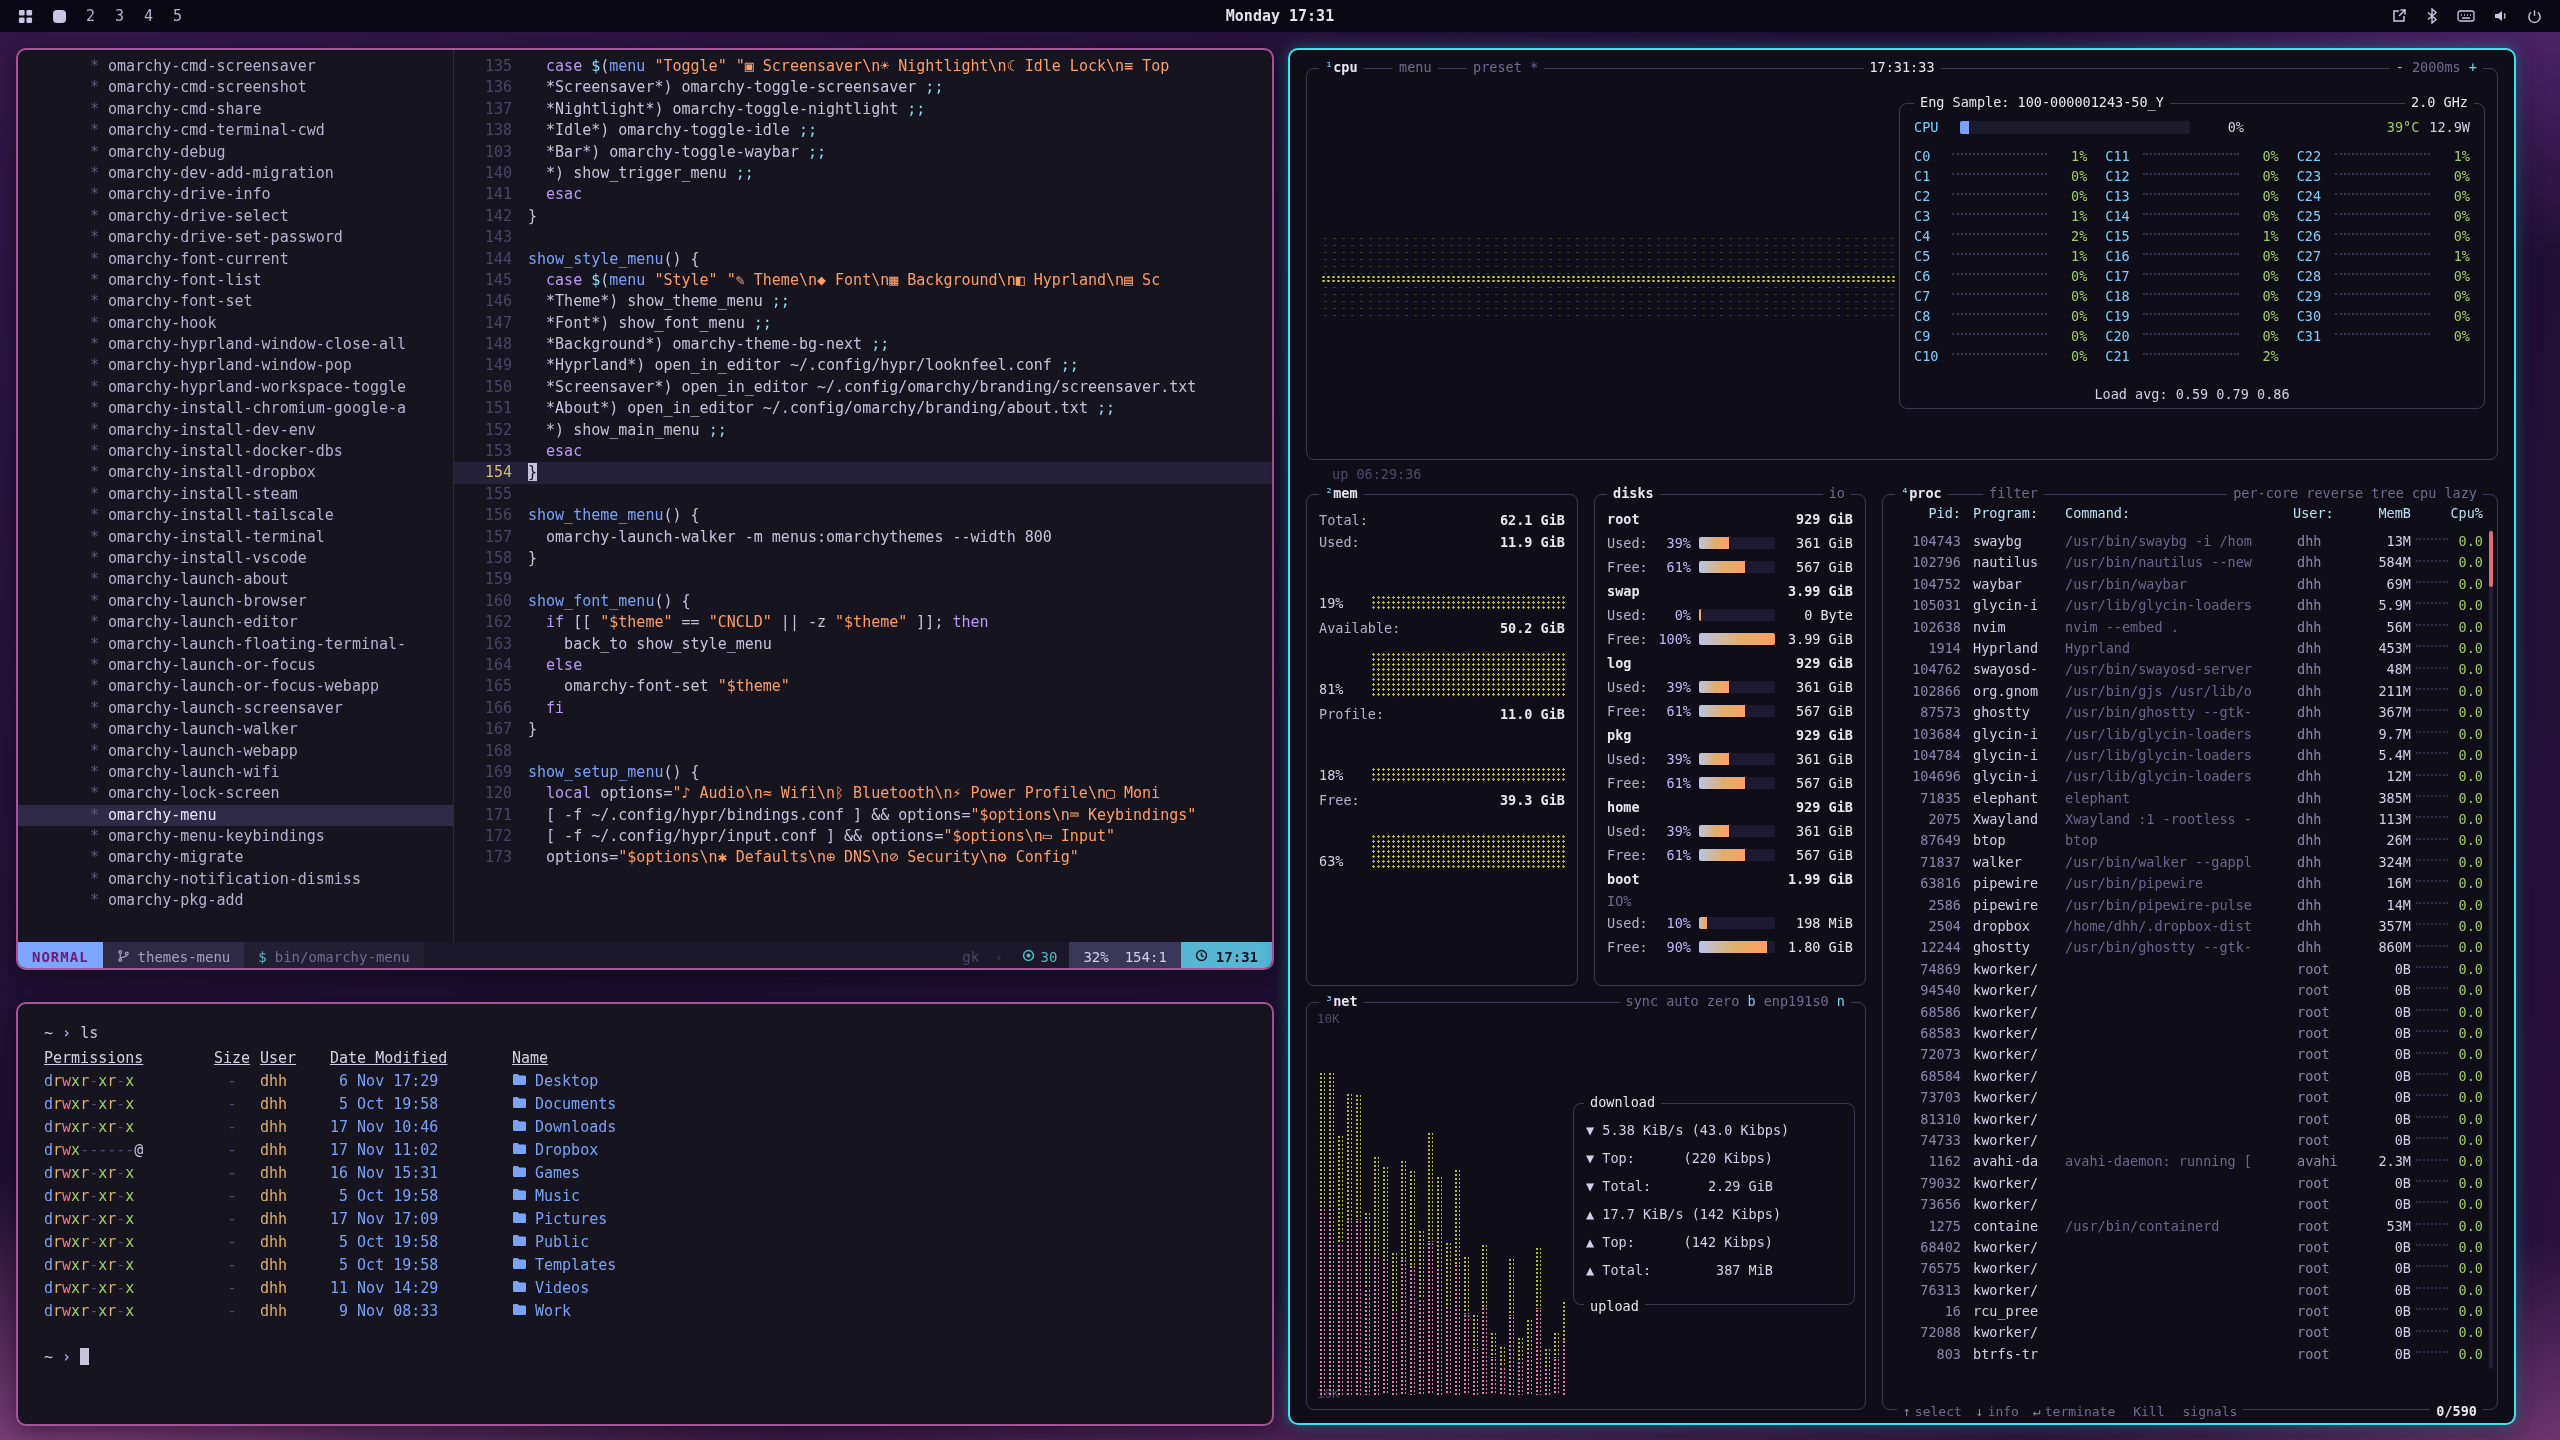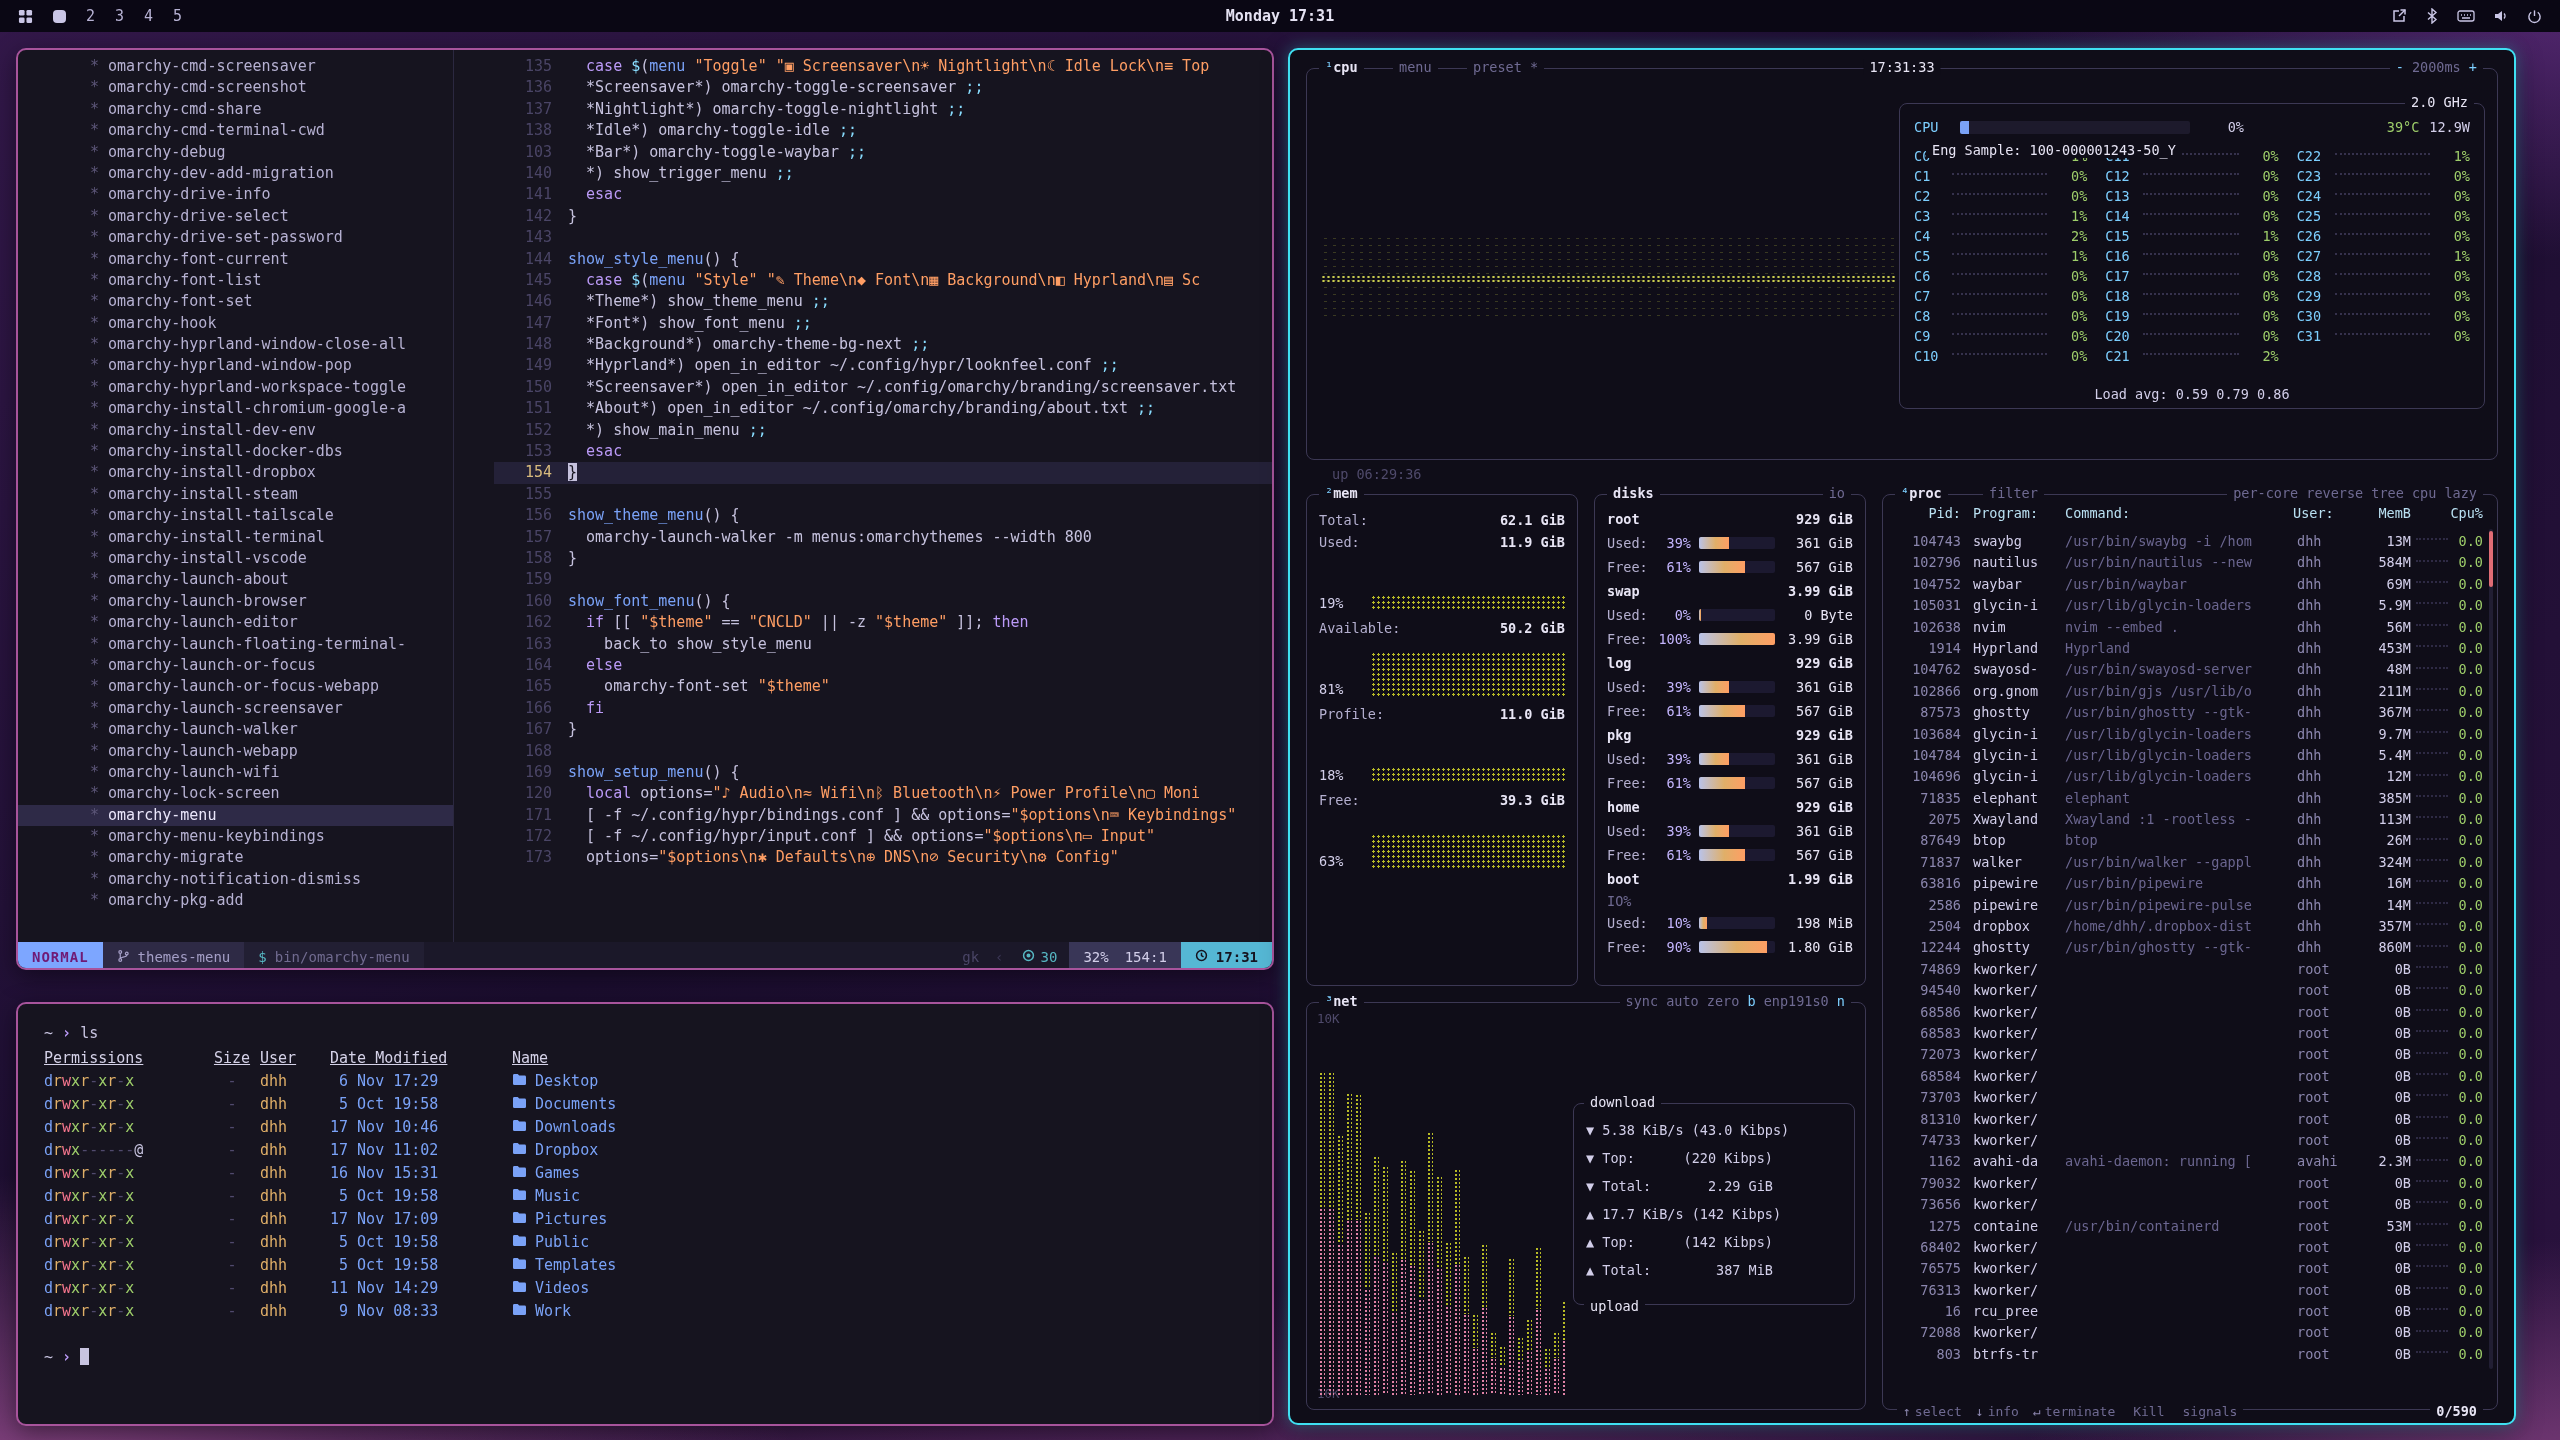--- a/index.html
+++ b/index.html
@@ -21,21 +21,21 @@
   .ws-num{color:#b7b2d4;cursor:default;}
   .tb-center{position:absolute;left:50%;transform:translateX(-50%);font-weight:bold;color:#e4e1f2;}
   .tb-right{margin-left:auto;display:flex;align-items:center;gap:18px;}
   .tb-right svg,.tb-left svg{display:block;}
   
   .window{position:absolute;border-radius:10px;box-sizing:border-box;}
   .win-inactive{border:2px solid #a8549c;background:#16141f;box-shadow:0 6px 24px rgba(0,0,0,.45);}
   .win-active{border:2px solid #3fe0f2;background:#0f0d18;box-shadow:0 0 16px rgba(63,224,242,.35),0 6px 24px rgba(0,0,0,.5);}
   
   #editor-window{left:16px;top:48px;width:1258px;height:922px;overflow:hidden;}
-  .ed-body{display:flex;height:892px;overflow:hidden;gap:40px;}
+  .ed-body{display:flex;height:892px;overflow:hidden;}
   .filetree{width:436px;border-right:1px solid #2b2840;padding-top:6px;box-sizing:border-box;overflow:hidden;}
   .tree-item{height:21.4px;line-height:21.4px;padding-left:72px;font-size:15px;white-space:nowrap;color:#b6b1d2;}
   .tree-item .star{color:#5c5678;}
   .tree-item.active{background:#2e2a47;}
   .tree-item.active .fname{color:#eae6fb;}
   .codepane{flex:1;padding-top:6px;overflow:hidden;font-size:15px;}
   .code-row{display:flex;height:21.4px;line-height:21.4px;white-space:pre;}
   .code-row .gutter{flex:none;width:58px;text-align:right;padding-right:16px;color:#4a4566;}
   .code-text{white-space:pre;color:#c6c2de;}
   .code-row.active{background:#242138;}
@@ -428,21 +428,21 @@
 
   <div id="cpu-panel" class="bpanel">
     <div class="ptitle"><span class="idx">¹</span><span>cpu</span></div>
     <span class="btag" style="left:86px;">menu</span>
     <span class="btag" style="left:160px;">preset *</span>
     <span class="btag white" style="left:50%;transform:translateX(-50%);">17:31:33</span>
     <span class="btag" style="right:14px;"><span class="cy">-</span> <span class="white">2000ms</span> <span class="cy">+</span></span>
     <div class="cpu-scatter"></div>
     <div class="cpu-band"></div>
     <div class="cpu-info">
-      <span class="btag white" style="left:26px;margin-top:48px;">Eng Sample: 100-000001243-50_Y</span>
+      <span class="btag white" style="left:14px;">Eng Sample: 100-000001243-50_Y</span>
       <span class="btag white" style="right:10px;">2.0 GHz</span>
       <div class="cpu-row">
         <span class="clabel">CPU</span>
         <div class="meter">
             <div class="fill" style="width:4%;"></div>
           </div>
         <span class="cpct">0%</span>
         <span class="ctemp">39°C</span>
         <span class="cpow">12.9W</span>
       </div>

